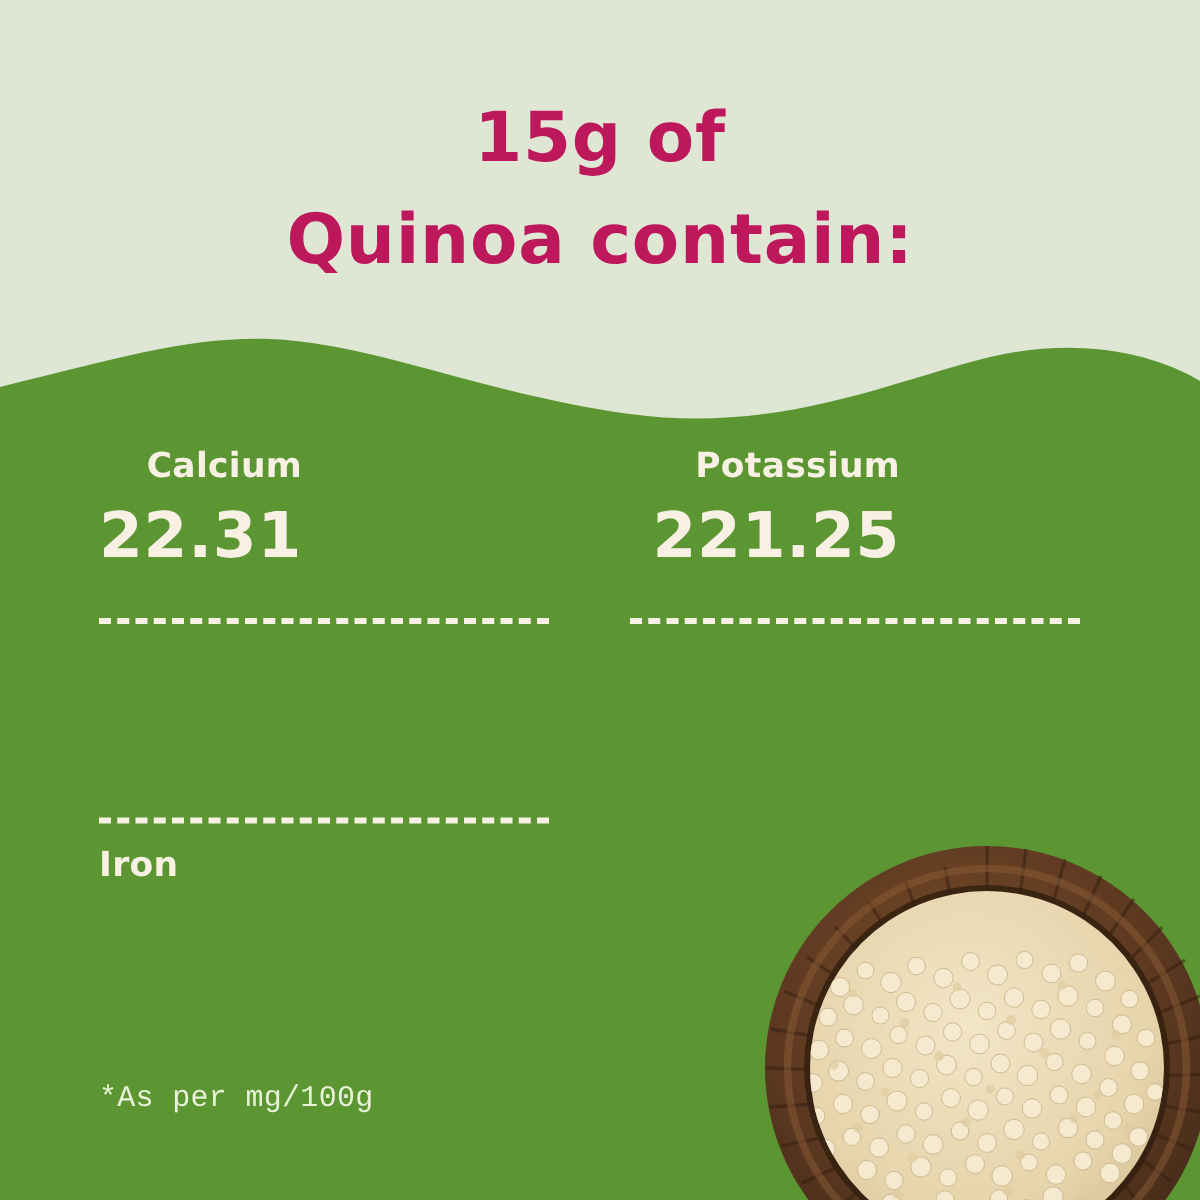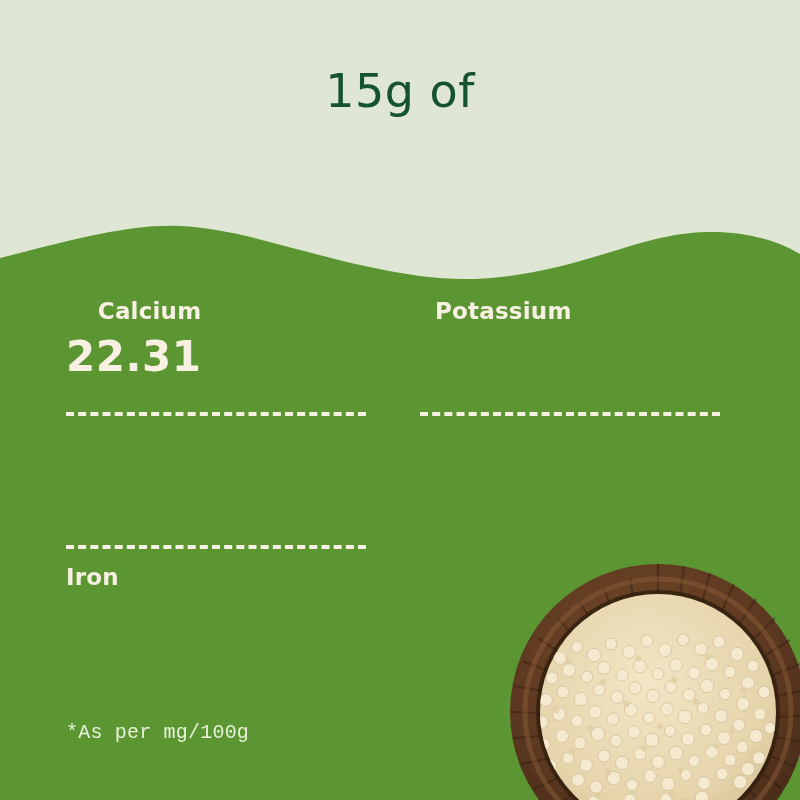--- a/index.html
+++ b/index.html
@@ -28,22 +28,22 @@
     position: absolute;
     top: 0; left: 0;
     width: 800px;
     height: 230px;
     text-align: center;
     z-index: 3;
   }
 
   .title-line {
     font-family: "DejaVu Sans", sans-serif;
-    font-weight: normal;
-    color: #14532d;
+    font-weight: bold;
+    color: #be185d;
     letter-spacing: 0.5px;
     line-height: 1.0;
   }
 
   #title-line-1 {
     font-size: 46px;
     margin-top: 68px;
   }
 
   #title-line-2 {
@@ -162,31 +162,33 @@
   <svg id="wave-body" viewBox="0 0 800 800" preserveAspectRatio="none">
     <path d="M0,258 C80,238 130,224 180,226
              C250,229 320,262 420,276
              C520,290 600,252 660,238
              C720,224 770,236 800,254
              L800,800 L0,800 Z" fill="#5b9632"></path>
   </svg>
 
   <div id="header">
     <div class="title-line" id="title-line-1">15g of</div>
+    <div class="title-line" id="title-line-2">Quinoa contain:</div>
   </div>
 
   <div id="nutrients">
 
     <div class="nutrient-row" style="height:133px;">
       <div class="nutrient-cell col-left">
         <div class="nutrient-label">Calcium</div>
         <div class="nutrient-value">22.31</div>
       </div>
       <div class="nutrient-cell col-right">
         <div class="nutrient-label">Potassium</div>
+        <div class="nutrient-value">221.25</div>
       </div>
     </div>
 
     <div class="nutrient-row" style="height:133px;">
     </div>
 
     <div class="nutrient-row" style="height:110px;">
       <div class="nutrient-cell col-left">
         <div class="nutrient-label">Iron</div>
       </div>

